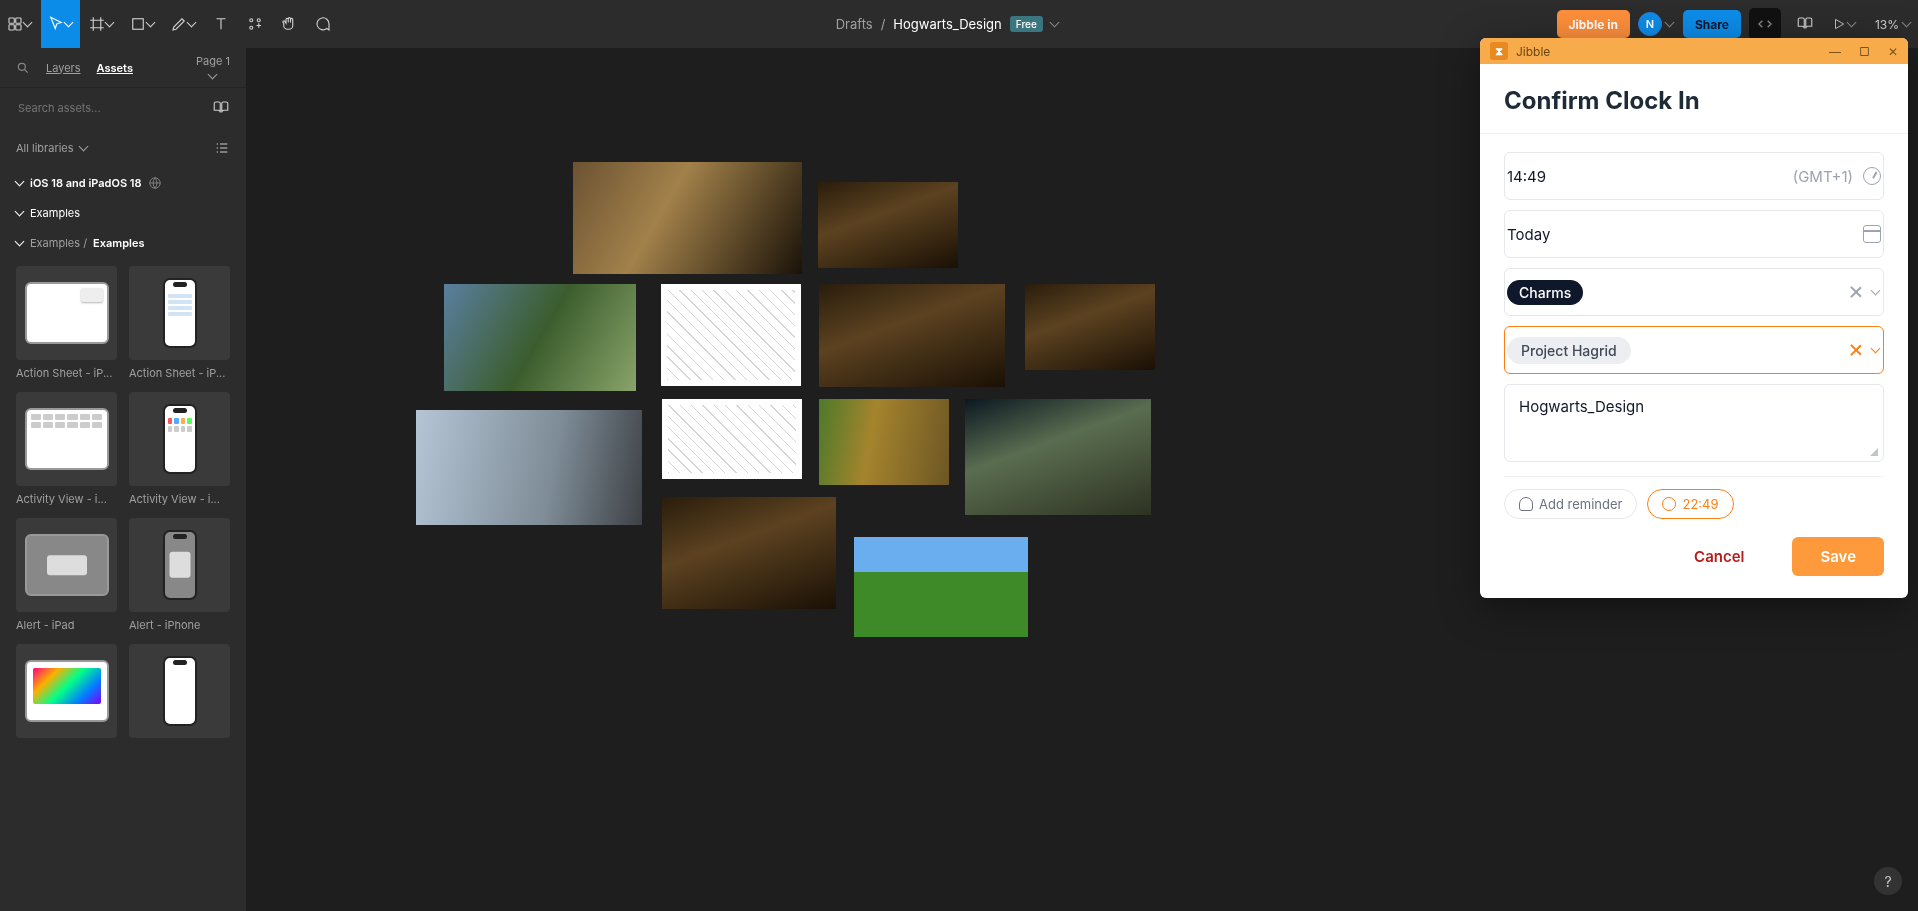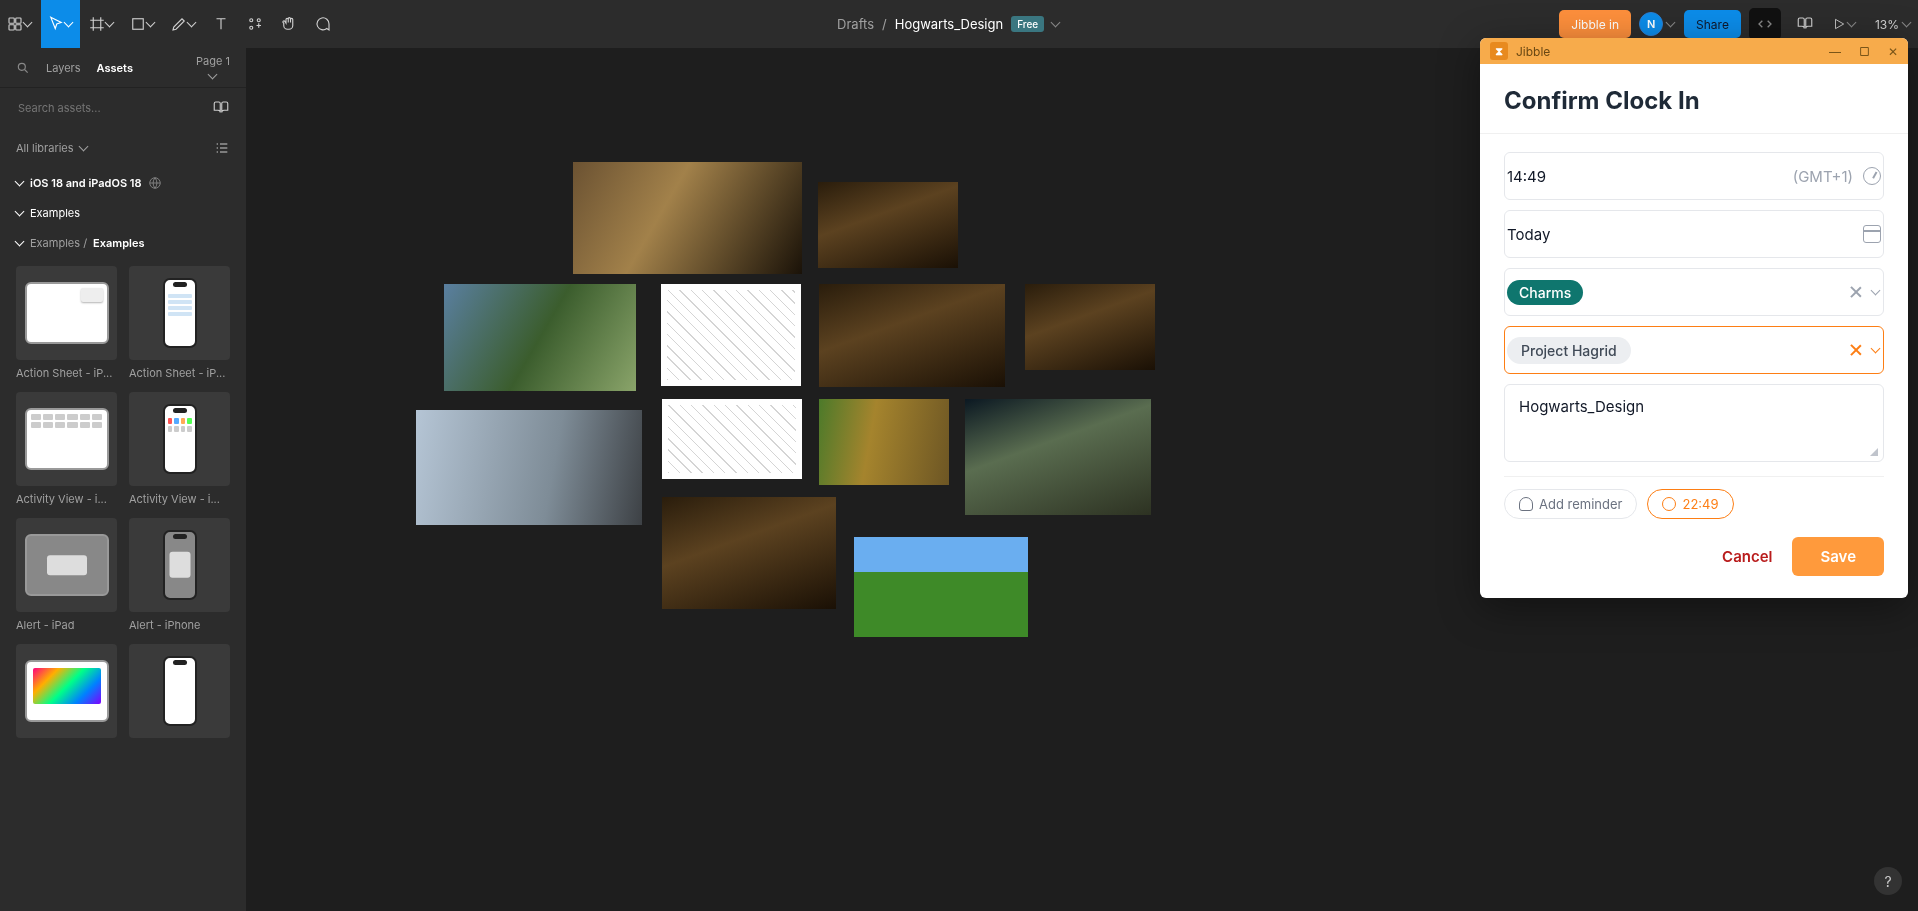--- a/index.html
+++ b/index.html
@@ -20,31 +20,31 @@
   
   .toolbar{height:48px;background:var(--bg2);display:flex;padding:0 0;gap:2px;font-size:12px;}
   .tool{height:48px;min-width:32px;display:flex;align-items:center;justify-content:center;padding:0 6px;color:#d0d0d0;position:relative;}
   .tool.active{background:var(--accent);color:#fff;}
   .tool svg{width:18px;height:18px;fill:none;stroke:currentColor;stroke-width:1.5;}
   .spacer{flex:1;}
   .breadcrumb{display:flex;align-items:center;gap:8px;color:var(--text-dim);font-size:13px;}
   .breadcrumb .fname{color:#fff;}
   .badge{background:#3a7680;color:#fff;font-size:10px;padding:2px 6px;border-radius:3px;font-weight:500;}
   .right-tools{display:flex;align-items:center;gap:8px;}
-  .btn{height:28px;padding:0 12px;border-radius:5px;display:flex;align-items:center;font-size:12px;font-weight:400;}
+  .btn{height:28px;padding:0 12px;border-radius:5px;display:flex;align-items:center;font-size:12px;font-weight:700;}
   .btn-orange{background:var(--orange2);color:#fff;}
   .btn-blue{background:var(--accent);color:#0f172a;}
   .avatar{width:24px;height:24px;border-radius:50%;background:var(--accent);display:flex;align-items:center;justify-content:center;font-size:11px;font-weight:600;border:1.5px solid #2a7fd4;}
   .icon-btn{width:32px;height:32px;border-radius:5px;display:flex;align-items:center;justify-content:center;color:#d0d0d0;}
   .icon-btn.dark{background:#111;}
   
   
   .left-panel{position:absolute;left:0;top:48px;bottom:0;width:246px;background:var(--bg2);display:flex;flex-direction:column;font-size:11px;}
   .lp-tabs{height:40px;display:flex;align-items:center;padding:0 16px;gap:16px;border-bottom:1px solid #222;}
-  .lp-tab{color:var(--text-dim);display:flex;align-items:center;gap:4px;}
+  .lp-tab{color:var(--text-dim);display:flex;align-items:center;gap:4px;text-decoration:underline;}
   .lp-tab.active{color:#fff;font-weight:600;}
   .lp-page{margin-left:auto;color:var(--text-dim);display:flex;align-items:center;gap:4px;flex-direction:column;}
   .lp-search{height:40px;display:flex;align-items:center;padding:0 16px;gap:8px;color:var(--text-dim);}
   .lp-search input{background:transparent;border:none;outline:none;color:#fff;font-size:11px;flex:1;}
   .lp-lib{height:40px;display:flex;align-items:center;padding:0 16px;color:var(--text-dim);gap:6px;}
   .lp-section{padding:8px 16px;color:#fff;display:flex;align-items:center;gap:6px;}
   .lp-section .caret{width:8px;display:inline-block;}
   .lp-section .dim{color:var(--text-dim);}
   .lp-grid{display:grid;grid-template-columns:1fr 1fr;gap:12px;padding:8px 16px;}
   .asset{display:flex;flex-direction:column;gap:6px;}
@@ -81,32 +81,32 @@
   .jibble{position:absolute;right:10px;top:38px;width:428px;background:#fff;border-radius:6px;overflow:hidden;box-shadow:0 10px 40px rgba(0,0,0,.4);color:#222;font-size:14px;}
   .jb-titlebar{height:26px;background:#f7ab4b;display:flex;align-items:center;padding:0 10px;gap:8px;color:#6a4813;font-size:12px;}
   .jb-titlebar .wicon{width:18px;height:18px;background:#e88a1f;border-radius:3px;display:flex;align-items:center;justify-content:center;color:#fff;font-size:11px;font-weight:bold;}
   .jb-titlebar .wbtns{margin-left:auto;display:flex;gap:18px;color:#7a5518;}
   .jb-body{padding:22px 24px 0 24px;}
   .jb-h1{font-size:24px;font-weight:700;color:#1f2a37;margin:0 0 18px 0;}
   .jb-sep{height:1px;background:#f0f0f0;margin:0 -24px 18px -24px;}
   .jb-field{border:1px solid #e5e7eb;border-radius:6px;height:48px;display:flex;align-items:center;padding:0 2px;margin-bottom:10px;font-size:15px;color:#111827;justify-content:space-between;}
   .jb-field.focus{border-color:#fd7e14;}
   .jb-field .right{display:flex;align-items:center;gap:10px;color:#9ca3af;}
-  .jb-tag{background:#0f766e;color:#fff;padding:4px 12px;border-radius:14px;font-size:14px;font-weight:500;}
+  .jb-tag{background:#0f172a;color:#fff;padding:4px 12px;border-radius:14px;font-size:14px;font-weight:500;}
   .jb-tag-gray{background:#eceef1;color:#404a57;padding:5px 14px;border-radius:14px;font-size:14px;font-weight:500;}
   .jb-textarea{border:1px solid #e5e7eb;border-radius:6px;min-height:78px;padding:12px 14px;margin-bottom:14px;font-size:15px;color:#111827;position:relative;}
   .jb-resize{position:absolute;right:4px;bottom:4px;width:12px;height:12px;}
   .jb-resize::after{content:"";position:absolute;right:1px;bottom:1px;width:0;height:0;border-right:8px solid #c0c4cc;border-top:8px solid transparent;}
   .jb-sep2{height:1px;background:#f0f0f0;margin:6px 0 12px 0;}
   .jb-row{display:flex;align-items:flex-end;gap:10px;margin-bottom:18px;}
   .jb-chip{border:1px solid #e5e7eb;border-radius:16px;height:30px;padding:0 14px;display:flex;align-items:center;gap:6px;font-size:13px;color:#6b7280;}
   .jb-chip.orange{border-color:#fd7e14;color:#fd7e14;}
   .jb-actions{display:flex;justify-content:flex-end;gap:20px;align-items:center;padding:0 0 22px 0;}
   .jb-cancel{color:#b91c1c;font-weight:600;font-size:15px;}
-  .jb-save{background:#ff9a3c;color:#fff;font-weight:600;font-size:15px;padding:10px 28px;border-radius:6px;}
+  .jb-save{background:#ff9a3c;color:#fff;font-weight:600;font-size:15px;padding:10px 28px;border-radius:6px;margin-left:28px;}
   
   .help{position:absolute;right:16px;bottom:16px;width:28px;height:28px;border-radius:50%;background:#333;color:#ccc;display:flex;align-items:center;justify-content:center;font-size:14px;}
   
   .chev-down{width:9px;height:9px;display:inline-block;}
   .chev-down::before{content:"";display:block;width:6px;height:6px;border-right:1.5px solid currentColor;border-bottom:1.5px solid currentColor;transform:rotate(45deg);margin-top:-1px;}
   .xmark{width:14px;height:14px;position:relative;display:inline-block;}
   .xmark::before,.xmark::after{content:"";position:absolute;left:50%;top:0;width:1.5px;height:100%;background:currentColor;}
   .xmark::before{transform:rotate(45deg);} .xmark::after{transform:rotate(-45deg);}
   .clock-ico{width:18px;height:18px;border:1.5px solid #9ca3af;border-radius:50%;position:relative;}
   .clock-ico::after{content:"";position:absolute;left:48%;top:20%;width:1.5px;height:45%;background:#9ca3af;transform-origin:bottom;transform:rotate(30deg);}

